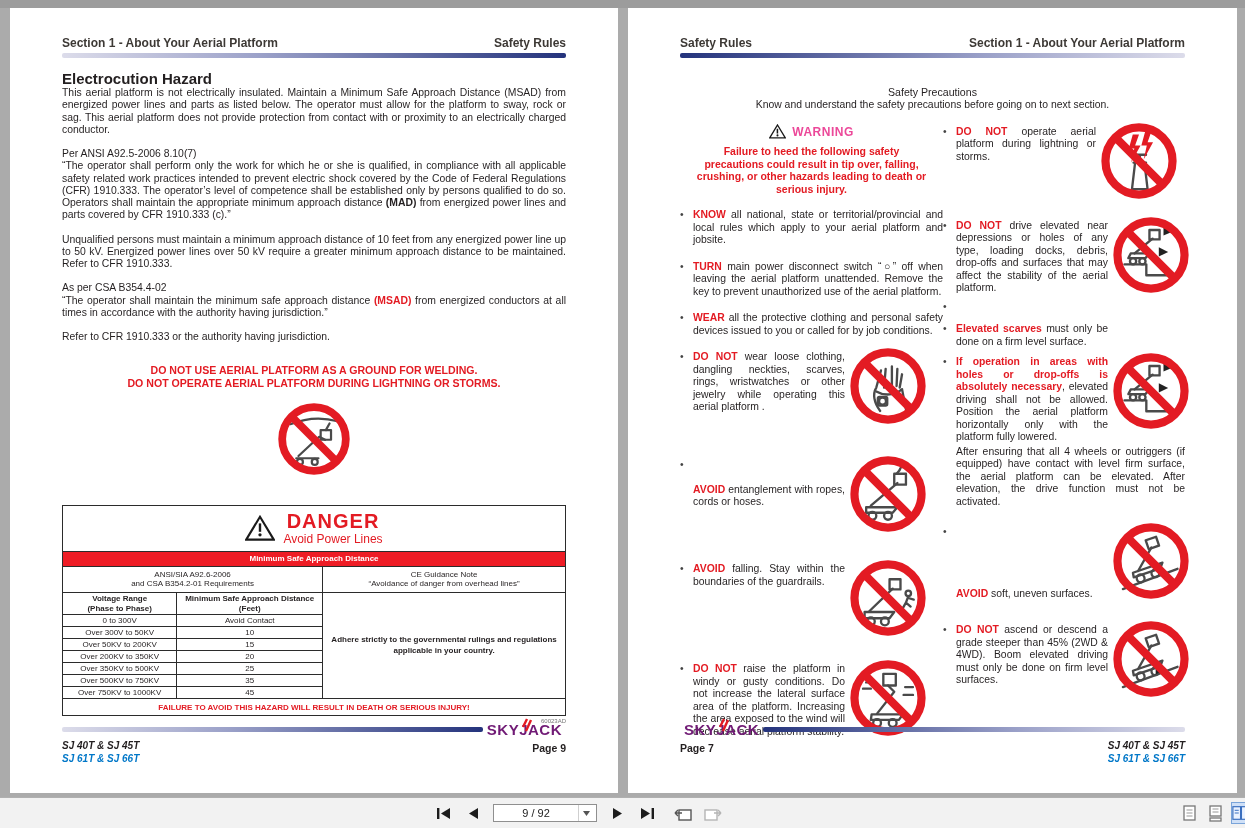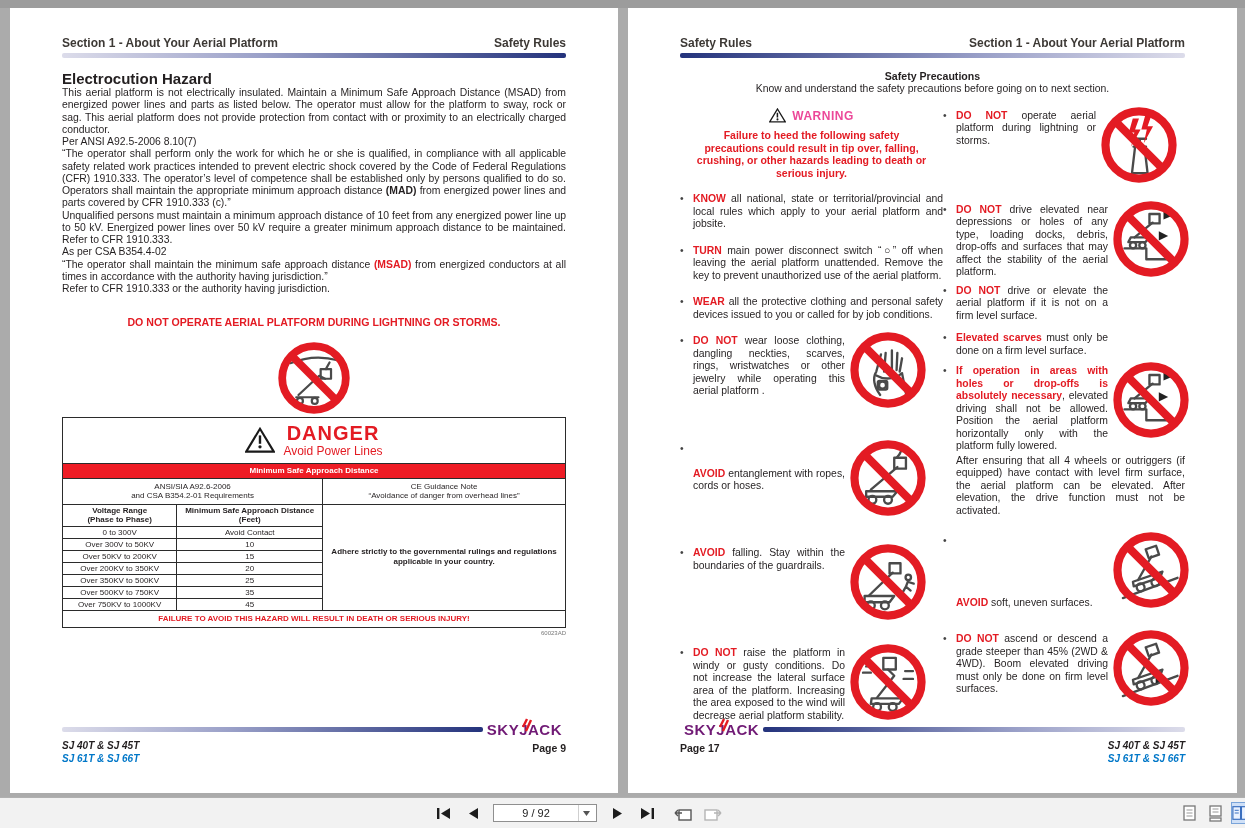--- a/index.html
+++ b/index.html
@@ -7,33 +7,33 @@
   body { font-family:"Liberation Sans", sans-serif; background:#ababab; position:relative; }
   .top-strip { position:absolute; left:0; top:0; width:1245px; height:8px; background:#9c9c9c; }
   .page { position:absolute; top:8px; height:785px; background:#ffffff; color:#231f20; }
   .page-left { left:10px; width:608px; }
   .page-right { left:628px; width:609px; }
   .page-inner { padding:28px 52px 0 52px; position:relative; height:100%; }
   .hdr-row { display:flex; justify-content:space-between; font-size:12px; font-weight:bold; color:#3d3935; }
   .hdr-bar { height:5px; margin-top:3px; border-radius:2px; }
   .bar-l2d { background:linear-gradient(to right,#dcdcea 0%,#9aa0c8 40%,#24337c 100%); }
   .bar-d2l { background:linear-gradient(to right,#24337c 0%,#9aa0c8 60%,#dcdcea 100%); }
-  p.body { font-size:10.4px; line-height:1.18; text-align:justify; }
+  p.body { font-size:10.4px; line-height:1.18; text-align:justify; margin-top:12px; }
   p.nogap { margin-top:0; }
   .b { font-weight:bold; }
   .redb { color:#e31b23; font-weight:bold; }
   h3.doc-title { font-size:15px; font-weight:bold; margin-top:12px; }
   .center-red { text-align:center; font-size:10.6px; font-weight:bold; color:#e31b23; line-height:1.25; margin-top:20px; }
   .big-prohib { display:flex; justify-content:center; margin-top:12px; }
   .big-prohib .picon { width:74px; height:74px; }
   .picon svg { width:100%; height:100%; display:block; }
   .art { stroke:#4a4a4a; stroke-width:3; fill:none; stroke-linejoin:round; stroke-linecap:round; }
 
   
-  table.danger { width:100%; border-collapse:collapse; margin-top:2px; table-layout:fixed; }
+  table.danger { width:100%; border-collapse:collapse; margin-top:29px; table-layout:fixed; }
   table.danger td { border:1px solid #2b2b2b; font-size:8px; text-align:center; padding:1px 2px; }
   td.danger-head { border-bottom:none; height:46px; }
   .danger-head-inner { display:flex; align-items:center; justify-content:center; gap:8px; }
   .danger-word { color:#e31b23; font-weight:bold; font-size:20px; letter-spacing:1px; line-height:1; }
   .danger-sub { color:#e31b23; font-size:12px; margin-top:1px; text-align:left; }
   td.red-band { background:#ee1c25; color:#fff; font-weight:bold; font-size:11px; height:15px; border-top:none; }
   td.grp-hdr { font-weight:normal; font-size:9px; line-height:1.2; height:26px; }
   td.sub-hdr { font-weight:bold; font-size:8px; line-height:1.2; }
   td.ce-note { font-weight:bold; font-size:9.5px; line-height:1.3; padding:4px 18px; }
   td.tbl-footer { color:#e31b23; font-weight:bold; font-size:10.3px; height:17px; }
@@ -44,21 +44,21 @@
   .foot-top { display:flex; align-items:center; }
   .foot-bar { flex:1; height:5px; border-radius:2px; }
   .logo { position:relative; font-weight:bold; font-size:15px; color:#701a75; letter-spacing:0.5px; line-height:1; padding:0 4px; white-space:nowrap; }
   .logo .jmark { position:absolute; top:-4px; left:46%; width:12px; height:14px; }
   .foot-bottom { display:flex; justify-content:space-between; margin-top:3px; }
   .models { font-size:10px; font-weight:bold; font-style:italic; line-height:1.25; }
   .models .m2 { color:#0077c8; }
   .page-label { font-size:10.5px; font-weight:bold; margin-top:2px;text-align:right; }
 
   
-  .sec-title { text-align:center; font-size:10.6px; font-weight:bold; margin-top:12px; }
+  .sec-title { text-align:center; font-size:10.6px; font-weight:normal; margin-top:28px; }
   .sec-sub { text-align:center; font-size:10.4px; margin-top:1px; }
   .cols { display:flex; margin-top:14px; }
   .colL { width:266px; }
   .colR { width:242px; margin-left:0; }
   .warn-head { display:flex; align-items:center; justify-content:center; gap:6px; }
   .warn-word { color:#ec4899; font-weight:bold; font-size:12px; letter-spacing:0.5px; }
   .warn-tri { width:17px; height:15px; }
   .warn-text { color:#e31b23; font-weight:bold; font-size:10.5px; text-align:center; line-height:1.2; margin:6px auto 0; width:232px; }
   .bullet { display:flex; margin-top:14px; font-size:10.4px; line-height:1.2; }
   .bullet .dot { width:13px; color:#444; flex:none; }
@@ -102,20 +102,21 @@
       <span>“The operator shall perform only the work for which he or she is qualified, in compliance with all applicable safety related work practices intended to prevent electric shock covered by the Code of Federal Regulations (CFR) 1910.333. The operator’s level of competence shall be established only by persons qualified to do so. Operators shall maintain the appropriate minimum approach distance </span><span class="b">(MAD)</span><span> from energized power lines and parts covered by CFR 1910.333 (c).”</span></p>
 
     <p class="body">Unqualified persons must maintain a minimum approach distance of 10 feet from any energized power line up to 50 kV. Energized power lines over 50 kV require a greater minimum approach distance to be maintained. Refer to CFR 1910.333.</p>
 
     <p class="body"><span>As per CSA B354.4-02</span><br>
       <span>“The operator shall maintain the minimum safe approach distance </span><span class="redb">(MSAD)</span><span> from energized conductors at all times in accordance with the authority having jurisdiction.”</span></p>
 
     <p class="body">Refer to CFR 1910.333 or the authority having jurisdiction.</p>
 
     <div class="center-red">
+      <div>DO NOT USE AERIAL PLATFORM AS A GROUND FOR WELDING.</div>
       <div>DO NOT OPERATE AERIAL PLATFORM DURING LIGHTNING OR STORMS.</div>
     </div>
 
     <div class="big-prohib">
       <span class="picon">
           <svg viewBox="0 0 100 100">
             <g class="art">
               <path d="M26 76 h30"></path>
               <circle cx="31" cy="81" r="4"></circle>
               <circle cx="51" cy="81" r="4"></circle>
@@ -384,21 +385,20 @@
                     <polygon points="66,14 78,20 66,25"></polygon>
                   </g>
                   <circle cx="50" cy="50" r="43" fill="none" stroke="#e31b23" stroke-width="10.5"></circle>
                   <line x1="21" y1="21" x2="79" y2="79" stroke="#e31b23" stroke-width="10.5"></line>
                 </svg>
               </span>
           </div>
         </div>
         <div class="bullet" style="margin-top:6px">
             <span class="dot">•</span>
-          <div class="btxt narrow"><span class="redb">DO NOT</span><span> drive or elevate the aerial platform if it is not on a firm level surface.</span></div>
         </div>
         <div class="bullet" style="margin-top:10px">
             <span class="dot">•</span>
           <div class="btxt narrow"><span class="redb">Elevated scarves</span><span> must only be done on a firm level surface.</span></div>
         </div>
         <div class="bullet" style="margin-top:8px">
             <span class="dot">•</span>
           <div class="brow">
             <div class="btxt narrow"><span class="redb">If operation in areas with holes or drop-offs is absolutely necessary</span><span>, elevated driving shall not be allowed. Position the aerial platform horizontally only with the platform fully lowered.</span></div>
             <span class="picon bicon">
@@ -473,21 +473,21 @@
     <div class="pg-footer">
       <div class="foot-top">
         <span class="logo"><span>SKYJACK</span>
           <svg class="jmark" viewBox="0 0 12 14">
               <path d="M2 9 L6 1 M5 13 L10 2" stroke="#e31b23" stroke-width="2.4" fill="none"></path>
             </svg>
         </span>
         <div class="foot-bar bar-d2l"></div>
       </div>
       <div class="foot-bottom">
-        <div class="page-label">Page 17</div>
+        <div class="page-label">Page 7</div>
         <div class="models" style="text-align:right">
           <div>SJ 40T &amp; SJ 45T</div>
           <div class="m2">SJ 61T &amp; SJ 66T</div>
         </div>
       </div>
     </div>
   </div>
 </div>
 
 <div class="toolbar">

